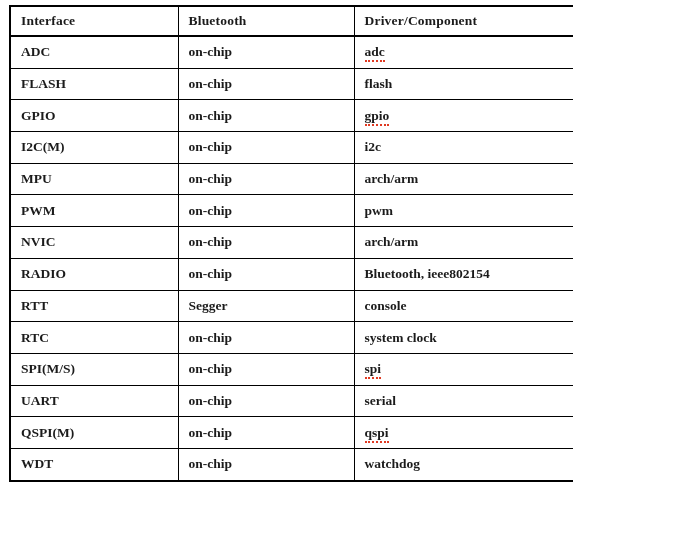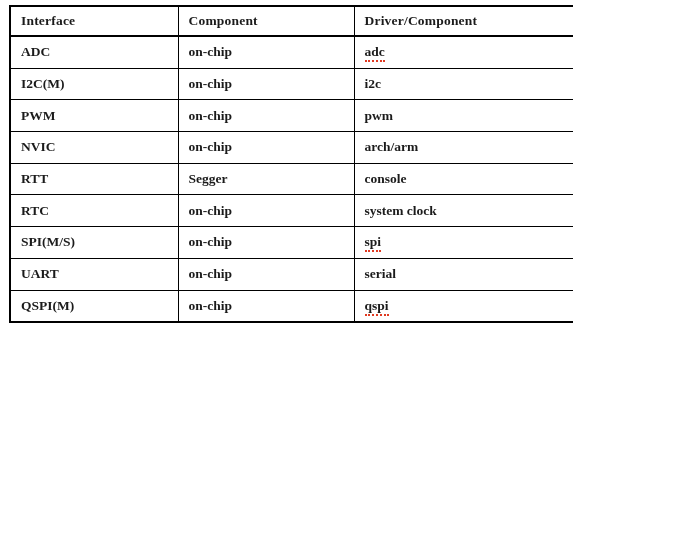--- a/index.html
+++ b/index.html
@@ -69,44 +69,64 @@
 
   <table class="peripherals">
     <colgroup>
       <col style="width:168px">
       <col style="width:176px">
       <col style="width:330px">
     </colgroup>
     <thead>
       <tr>
         <th>Interface</th>
-        <th>Component</th>
+        <th>Bluetooth</th>
         <th>Driver/Component</th>
       </tr>
     </thead>
     <tbody id="table-body">
         <tr>
           <td>ADC</td>
           <td>on-chip</td>
           <td><span class="misspelled">adc</span></td>
         </tr>
         <tr>
+          <td>FLASH</td>
+          <td>on-chip</td>
+          <td><span>flash</span></td>
+        </tr>
+        <tr>
+          <td>GPIO</td>
+          <td>on-chip</td>
+          <td><span class="misspelled">gpio</span></td>
+        </tr>
+        <tr>
           <td>I2C(M)</td>
           <td>on-chip</td>
           <td><span>i2c</span></td>
+        </tr>
+        <tr>
+          <td>MPU</td>
+          <td>on-chip</td>
+          <td><span>arch/arm</span></td>
         </tr>
         <tr>
           <td>PWM</td>
           <td>on-chip</td>
           <td><span>pwm</span></td>
         </tr>
         <tr>
           <td>NVIC</td>
           <td>on-chip</td>
           <td><span>arch/arm</span></td>
+        </tr>
+        <tr>
+          <td>RADIO</td>
+          <td>on-chip</td>
+          <td><span>Bluetooth, ieee802154</span></td>
         </tr>
         <tr>
           <td>RTT</td>
           <td>Segger</td>
           <td><span>console</span></td>
         </tr>
         <tr>
           <td>RTC</td>
           <td>on-chip</td>
           <td><span>system clock</span></td>
@@ -119,18 +139,23 @@
         <tr>
           <td>UART</td>
           <td>on-chip</td>
           <td><span>serial</span></td>
         </tr>
         <tr>
           <td>QSPI(M)</td>
           <td>on-chip</td>
           <td><span class="misspelled">qspi</span></td>
         </tr>
+        <tr>
+          <td>WDT</td>
+          <td>on-chip</td>
+          <td><span>watchdog</span></td>
+        </tr>
       </tbody>
   </table>
 
   <div class="footnote-clip">开发板外设支持列表</div>
 
 </div>
 
 </body></html>

